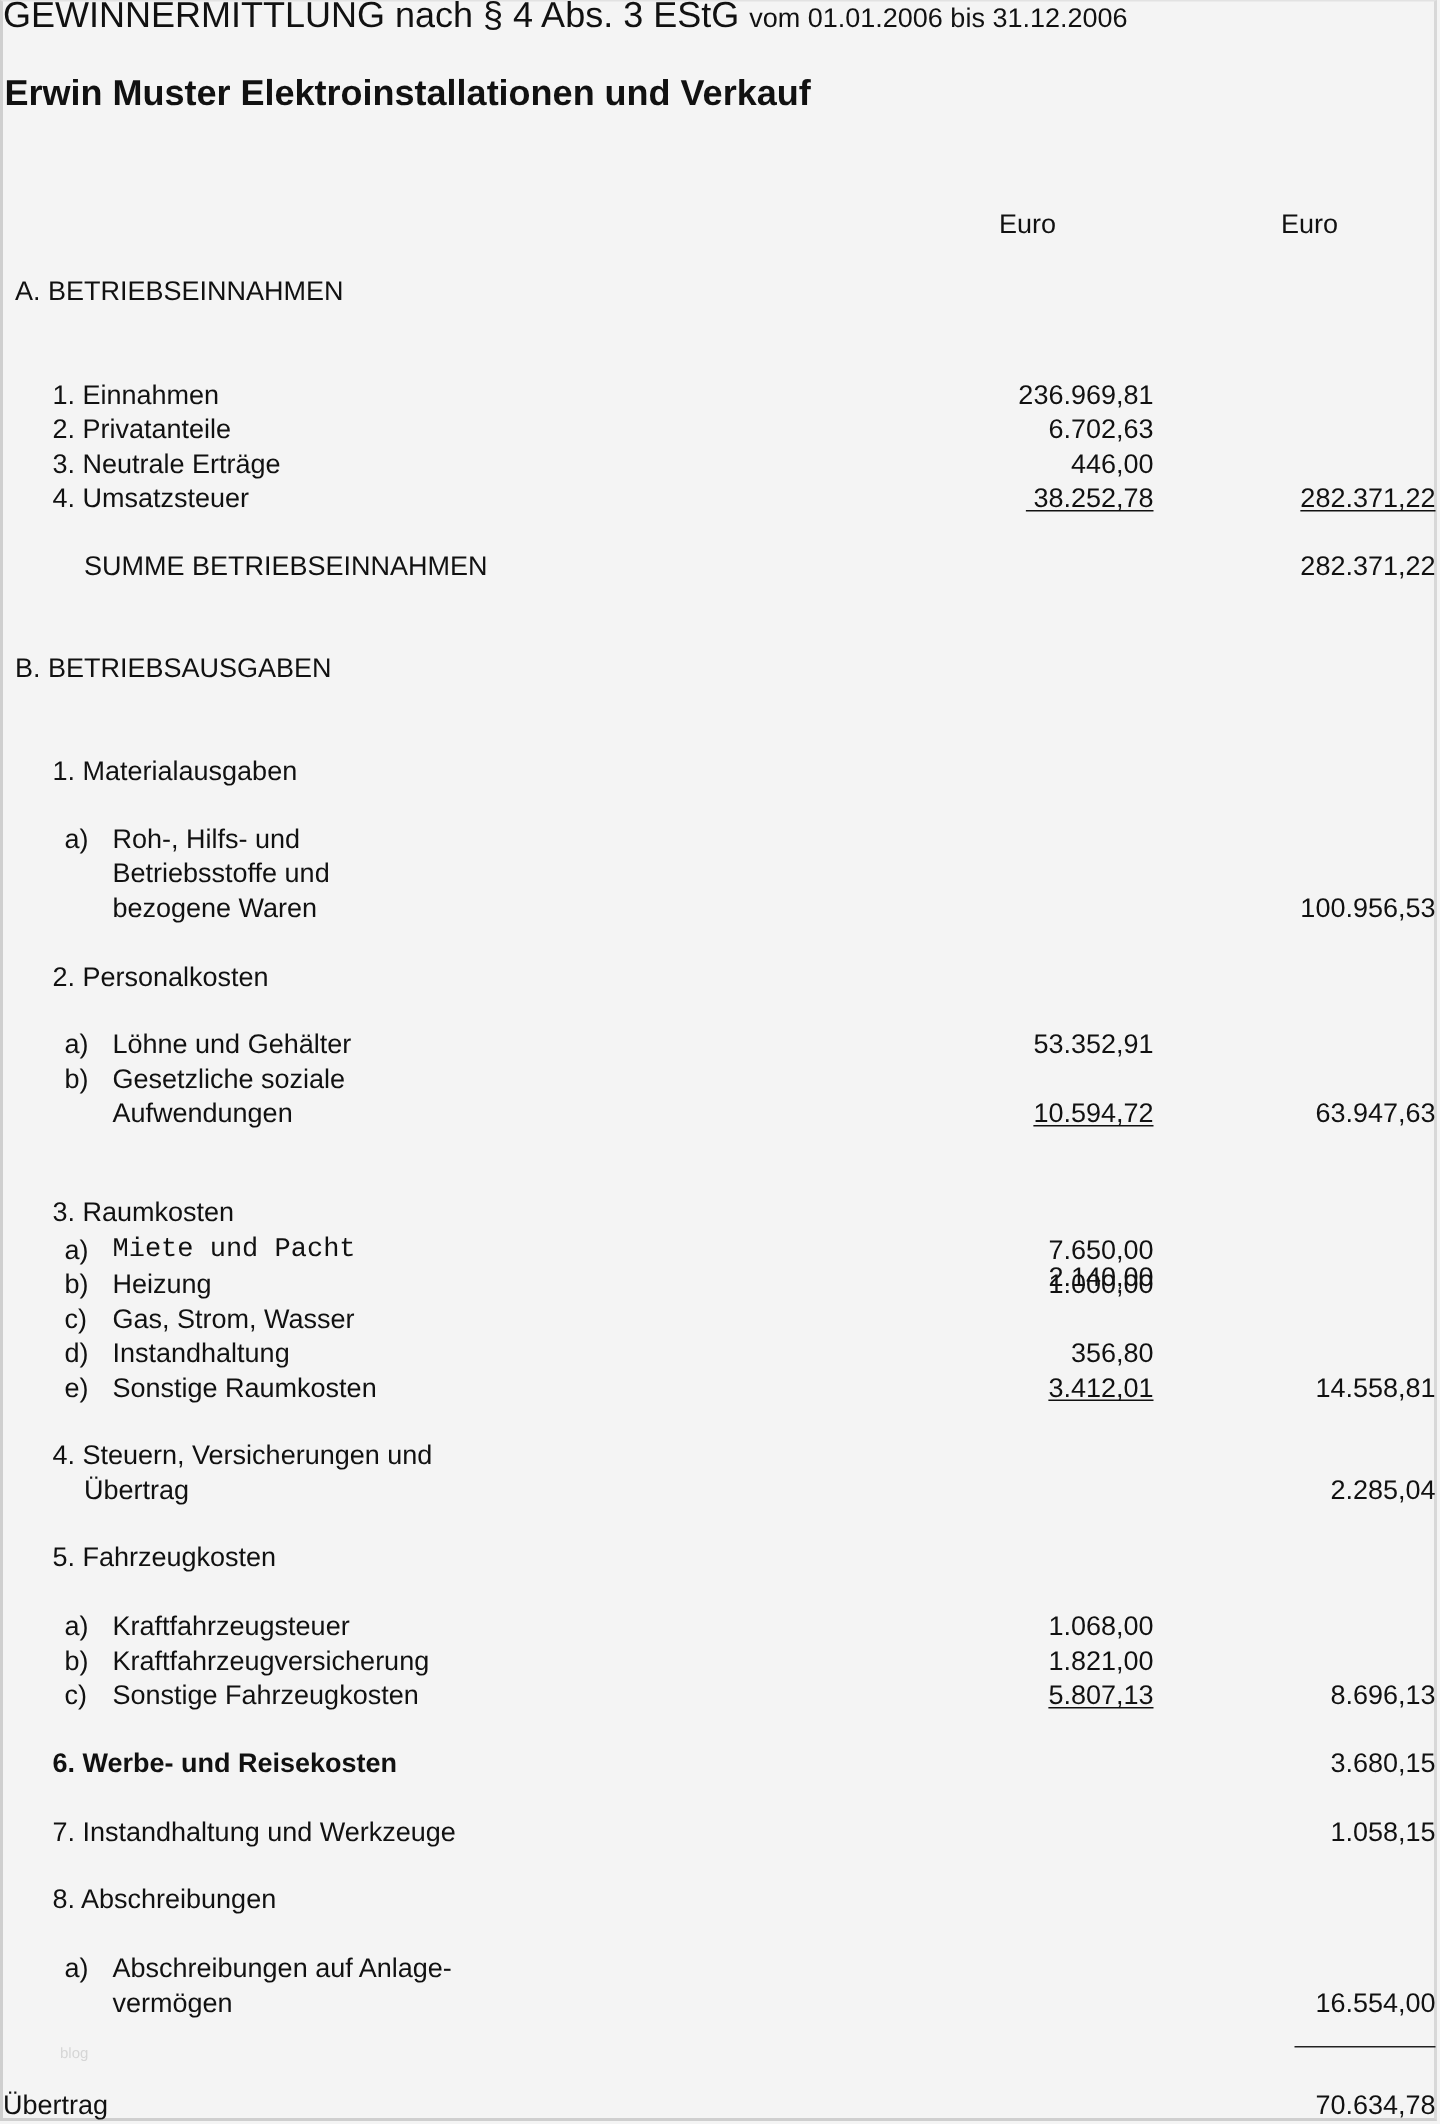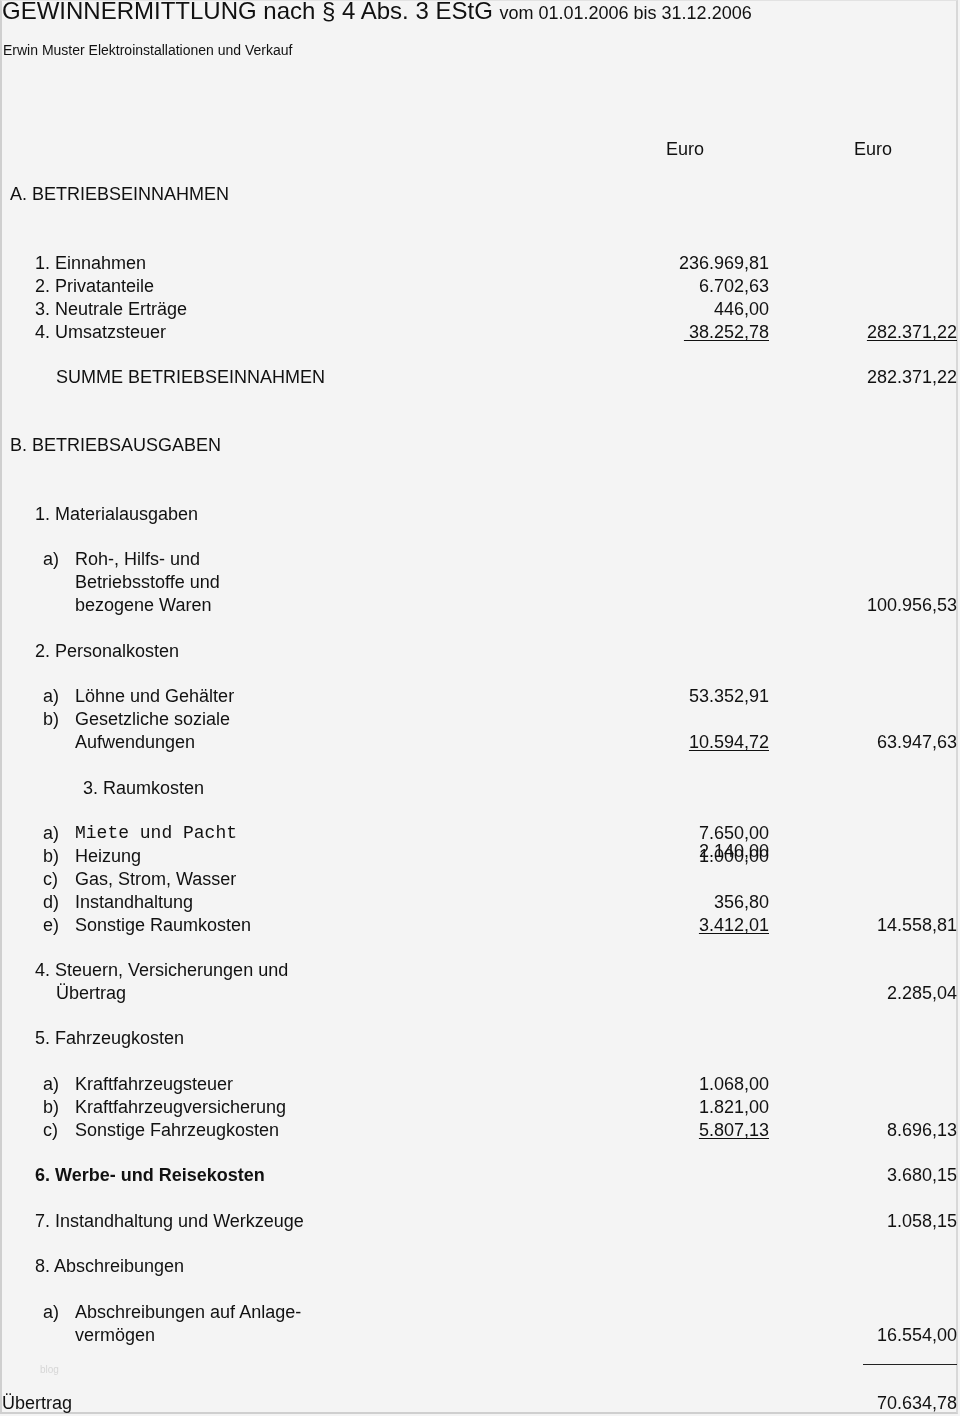--- a/index.html
+++ b/index.html
@@ -15,21 +15,21 @@
     border-left: 2px solid #cfcfcf;
     border-right: 2px solid #d8d8d8;
     border-bottom: 2px solid #cfcfcf;
     border-top: 1px solid #e2e2e2;
     box-sizing: border-box;
     pointer-events: none;
   }
   .abs { position: absolute; white-space: nowrap; }
   .title { left: 2px; top: -4px; font-size: 24px; line-height: 30px; }
   .title .small { font-size: 18px; }
-  .subtitle { left: 3px; top: 39px; font-size: 14px; font-weight: normal; line-height: 22px; }
+  .subtitle { left: 3px; top: 52px; font-size: 24px; font-weight: bold; line-height: 22px; }
   .colhead { font-size: 18px; line-height: 22px; }
   .line { font-size: 18px; line-height: 22px; }
   .bold { font-weight: normal; }
   .num1 { right: 191px; text-align: right; }
   .num2 { right: 3px; text-align: right; }
   .ul { text-decoration: underline; text-underline-offset: 2px; }
   .watermark { left: 40px; top: 1364px; font-size: 10px; color: #d6d6d6; }
   .rule { position: absolute; left: 863px; top: 1364px; width: 94px; height: 0; border-top: 1.5px solid #222; }
 </style>
 </head>
@@ -76,21 +76,21 @@
 <div class="abs line" style="left:35px; top:640px;">2. Personalkosten</div>
 <div class="abs line" style="left:43px; top:685px;">a)</div>
 <div class="abs line" style="left:75px; top:685px;">Löhne und Gehälter</div>
 <div class="abs line num1" style="top:685px;">53.352,91</div>
 <div class="abs line" style="left:43px; top:708px;">b)</div>
 <div class="abs line" style="left:75px; top:708px;">Gesetzliche soziale</div>
 <div class="abs line" style="left:75px; top:731px;">Aufwendungen</div>
 <div class="abs line num1 ul" style="top:731px;">10.594,72</div>
 <div class="abs line num2" style="top:731px;">63.947,63</div>
 
-<div class="abs line" style="left:35px; top:777px;margin-left:48px;">3. Raumkosten</div>
+<div class="abs line" style="left:35px; top:797px;">3. Raumkosten</div>
 <div class="abs line" style="left:43px; top:822px;">a)</div>
 <div class="abs line" style="left:75px; top:822px;font-family:Liberation Mono, monospace;">Miete und Pacht</div>
 <div class="abs line num1" style="top:822px;">7.650,00</div>
 <div class="abs line" style="left:43px; top:845px;">b)</div>
 <div class="abs line" style="left:75px; top:845px;">Heizung</div>
 <div class="abs line num1" style="top:845px;">1.000,00</div>
 <div class="abs line" style="left:43px; top:868px;">c)</div>
 <div class="abs line" style="left:75px; top:868px;">Gas, Strom, Wasser</div>
 <div class="abs line num1" style="top:840px;">2.140,00</div>
 <div class="abs line" style="left:43px; top:891px;">d)</div>

